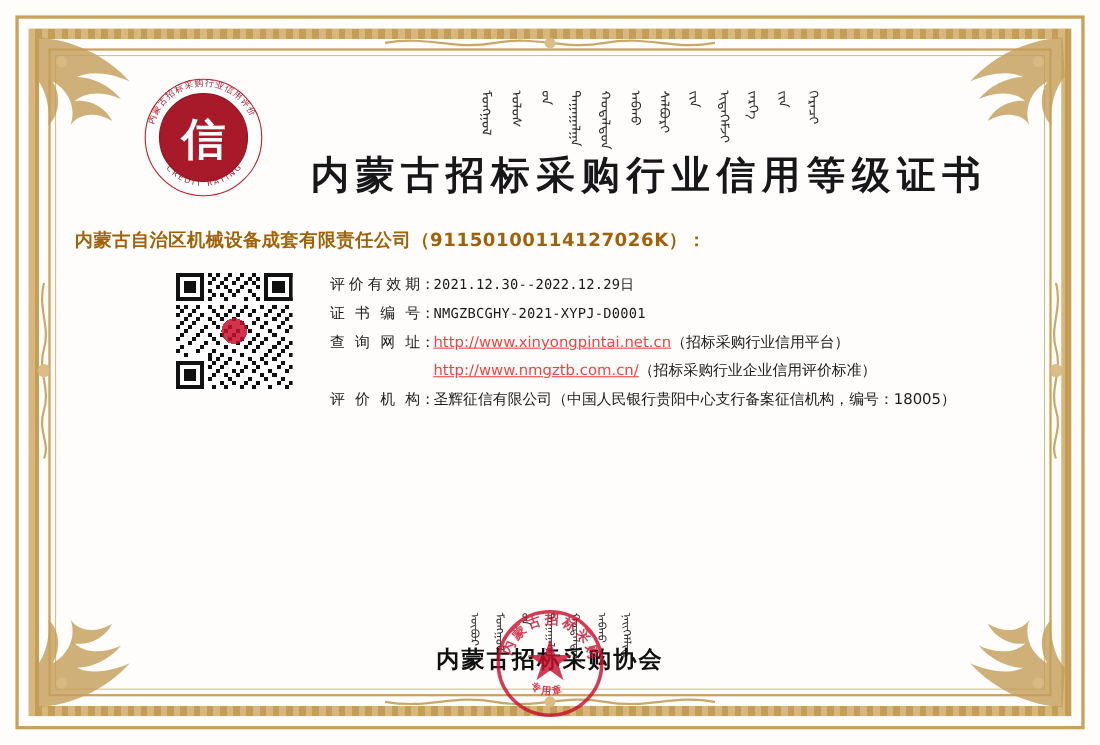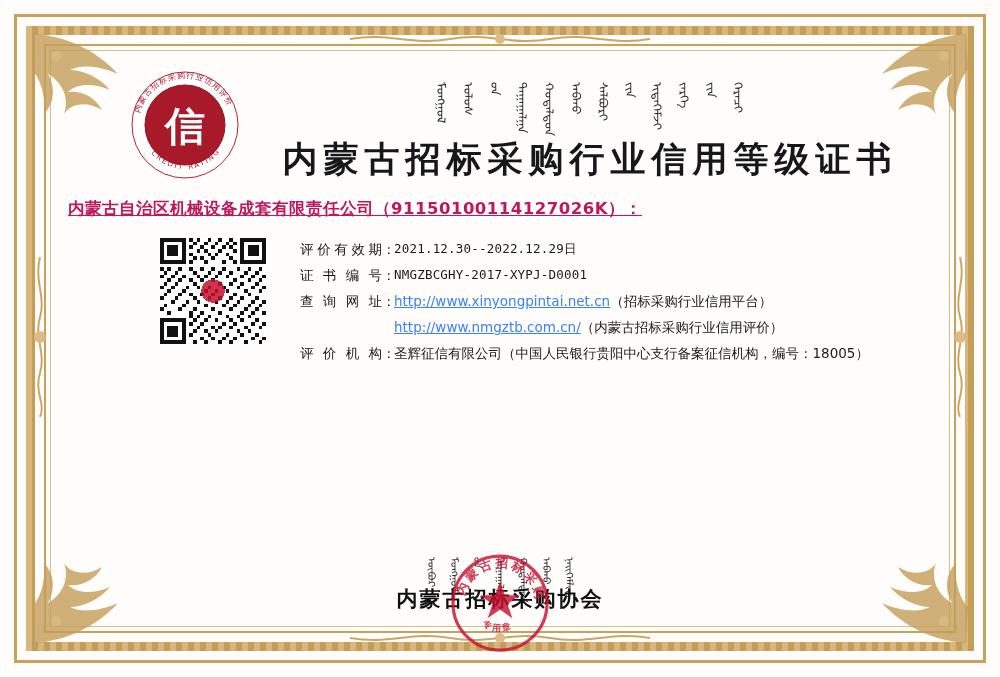--- a/index.html
+++ b/index.html
@@ -105,27 +105,27 @@
     margin-top:6px;
     font-family:Liberation Serif, serif;
     font-size:35px;
     font-weight:bold;
     letter-spacing:6px;
     color:#17171a;
     white-space:nowrap;
   }
 
   .recipient{
+    margin-top:10px;
     font-family:"DejaVu Sans","Liberation Sans",sans-serif;
     font-size:16.5px;
     font-weight:bold;
-    color:#be185d;
+    color:#a16207;
     padding-left:8px;
     letter-spacing:.5px;
-    text-decoration:underline;
   }
   .body-text{
     margin-top:12px;
     font-family:"DejaVu Sans","Liberation Sans",sans-serif;
     font-size:16.5px;
     line-height:31px;
     color:#141414;
     text-align:justify;
     padding:0 6px 0 8px;
     letter-spacing:.3px;
@@ -155,21 +155,21 @@
     width:82px;flex:0 0 82px;
     text-align:justify;
     text-align-last:justify;
     font-size:13.5px;
     color:#1a1a1a;
   }
   .det-colon{width:12px;flex:0 0 12px;text-align:center;}
   .det-val{flex:1;}
   .det-sub-row{display:flex;}
   .det-sub-row .det-label,.det-sub-row .det-colon{visibility:hidden;}
-  .link{color:#3b82f6;}
+  .link{color:#ef4444;}
   .mono{font-family:"DejaVu Sans Mono","Liberation Mono",monospace;font-size:12.5px;letter-spacing:.2px;}
 
   
   .footer{
     position:absolute;left:0;right:0;bottom:6px;
     text-align:center;
   }
   .footer-mong{
     display:flex;justify-content:center;gap:12px;color:#2b2b2b;height:26px;align-items:flex-start;
   }
@@ -508,33 +508,33 @@
 
         <div class="det-row">
           <span class="det-label">评价有效期</span>
           <span class="det-colon">：</span>
           <span class="det-val mono">2021.12.30--2022.12.29日</span>
         </div>
 
         <div class="det-row">
           <span class="det-label">证书编号</span>
           <span class="det-colon">：</span>
-          <span class="det-val mono">NMGZBCGHY-2017-XYPJ-D0001</span>
+          <span class="det-val mono">NMGZBCGHY-2021-XYPJ-D0001</span>
         </div>
 
         <div class="det-row">
           <span class="det-label">查询网址</span>
           <span class="det-colon">：</span>
           <span class="det-val"><a class="link" href="#">http://www.xinyongpintai.net.cn</a><span>（招标采购行业信用平台）</span></span>
         </div>
 
         <div class="det-row det-sub-row">
           <span class="det-label">　</span>
           <span class="det-colon">：</span>
-          <span class="det-val"><a class="link" href="#">http://www.nmgztb.com.cn/</a><span>（内蒙古招标采购行业信用评价）</span></span>
+          <span class="det-val"><a class="link" href="#">http://www.nmgztb.com.cn/</a><span>（招标采购行业企业信用评价标准）</span></span>
         </div>
 
         <div class="det-row">
           <span class="det-label">评价机构</span>
           <span class="det-colon">：</span>
           <span class="det-val">圣辉征信有限公司（中国人民银行贵阳中心支行备案征信机构，编号：18005）</span>
         </div>
 
 
       </div>

